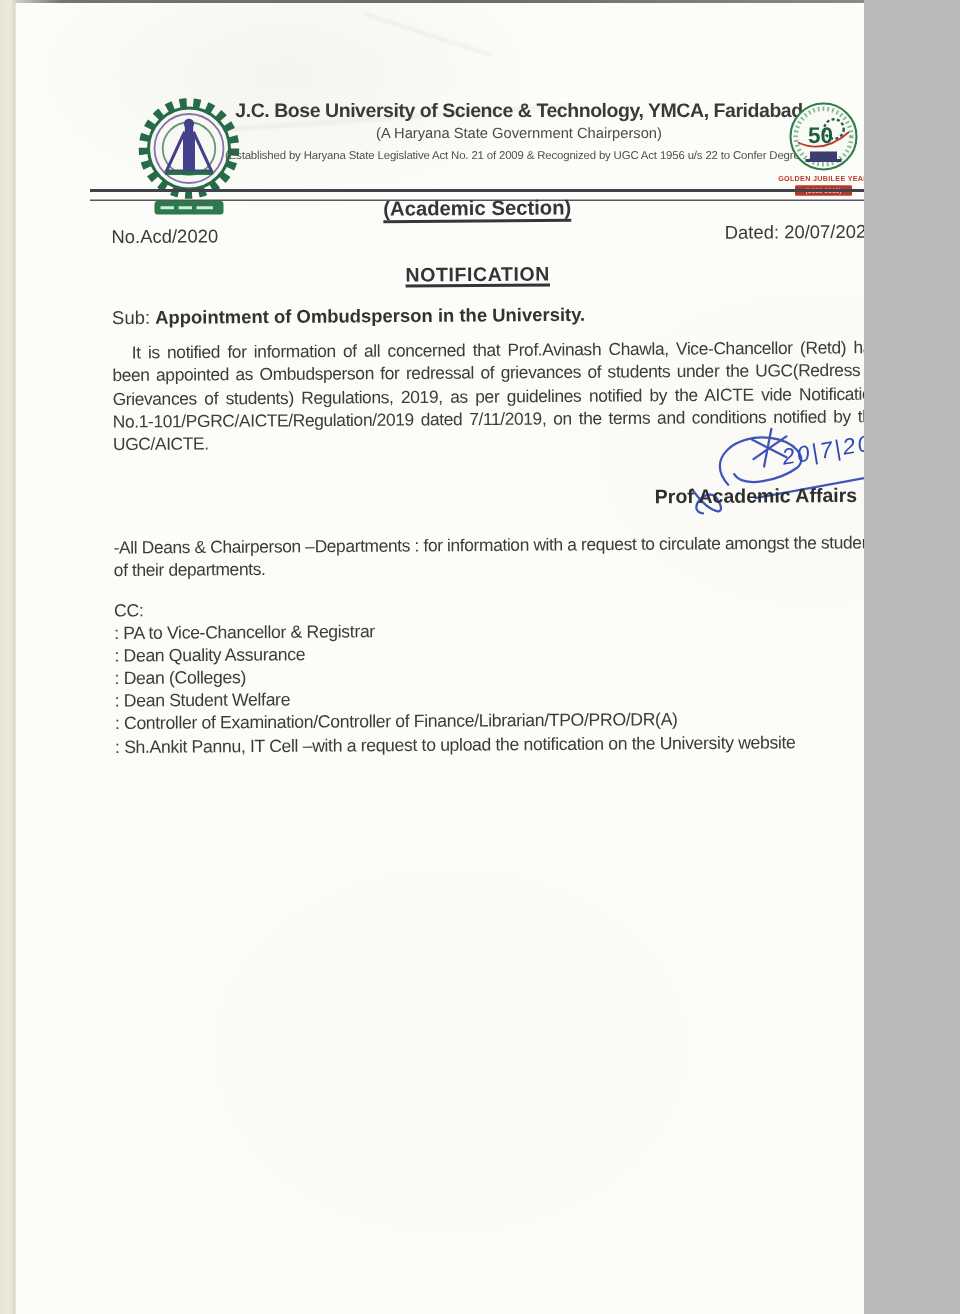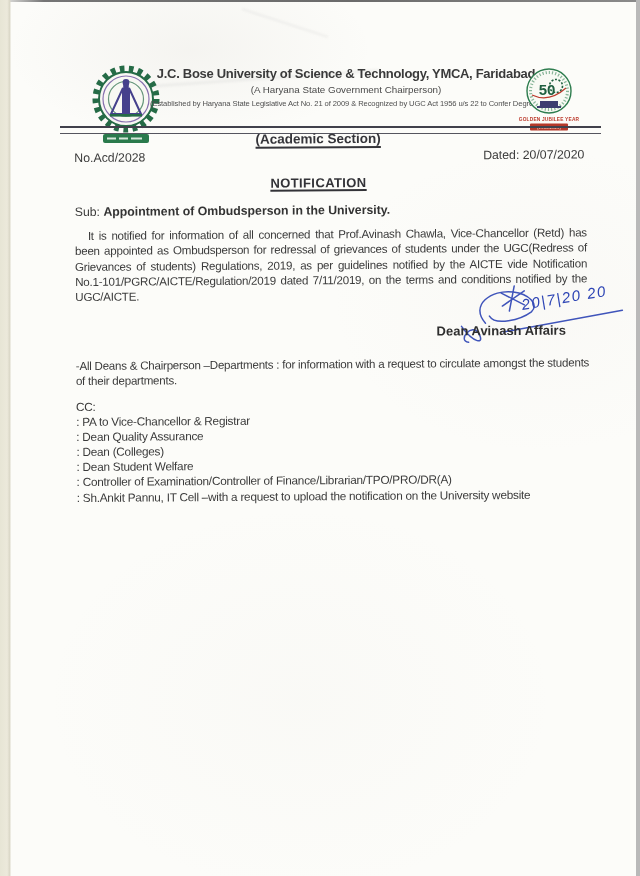--- a/index.html
+++ b/index.html
@@ -2,21 +2,21 @@
 <html><head>
 <meta charset="utf-8">
 <style>
   html, body { margin: 0; padding: 0; }
   body {
     width: 640px; height: 876px;
     font-family: "Liberation Sans", sans-serif;
     background: #b9b9b9;
   }
   .scan {
-    position: relative; width: 636px; height: 876px; overflow: hidden;
+    position: relative; width: 576px; height: 876px; overflow: hidden;
     background:
       radial-gradient(260px 130px at 190px 50px, rgba(150,140,130,0.07), transparent 70%),
       radial-gradient(300px 220px at 540px 300px, rgba(210,200,195,0.06), transparent 70%),
       radial-gradient(340px 260px at 300px 700px, rgba(205,200,190,0.05), transparent 75%),
       #fcfcf9;
   }
   .edge-top {
     position: absolute; top: 0; left: 6px; right: 0; height: 2px;
     background: linear-gradient(to right, rgba(100,100,100,0.2), #757575 6%, #6b6b6b 55%, #8a8a8a 100%);
   }
@@ -141,21 +141,21 @@
       <text x="32" y="62.8" text-anchor="middle" font-size="4.4" fill="#ffe8d8">(1969-2019)</text>
     </svg>
   </div>
 
   <div class="rule"></div>
 
   <div class="tilt">
     <div class="section-title">(Academic Section)</div>
 
     <div class="meta-row">
-      <span>No.Acd/2028</span>
+      <span>No.Acd/2020</span>
       <span>Dated: 20/07/2020</span>
     </div>
 
     <div class="notif-title">NOTIFICATION</div>
 
     <div class="subject">
       <span>Sub:</span>
       <b>Appointment of Ombudsperson in the University.</b>
     </div>
 
@@ -166,21 +166,21 @@
         <g stroke="#2f46b5" stroke-width="1.5" fill="none" stroke-linecap="round" opacity="0.92">
           <path d="M66,40 C50,22 72,6 94,9 C110,11 120,22 112,29 C101,37 76,43 70,33"></path>
           <path d="M95,3 L90,28"></path>
           <path d="M82,10 L105,22"></path>
           <path d="M105,8 L83,23"></path>
           <path d="M84,49 L203,28"></path>
           <path d="M42,43 C54,60 66,62 59,50 C53,39 37,57 49,59"></path>
         </g>
         <text x="103" y="27" transform="rotate(-9 103 27)" font-size="15" font-style="italic" letter-spacing="1.6" fill="#2f46b5">20|7|20 20</text>
       </svg>
-      <div class="signatory">Dean Avinash Affairs</div>
+      <div class="signatory">Prof Academic Affairs</div>
     </div>
 
     <p class="distribution">-All Deans &amp; Chairperson –Departments : for information with a request to circulate amongst the students of their departments.</p>
 
     <div class="cc-block">
       <div>CC:</div>
       <div>: PA to Vice-Chancellor &amp; Registrar</div>
       <div>: Dean Quality Assurance</div>
       <div>: Dean (Colleges)</div>
       <div>: Dean Student Welfare</div>

